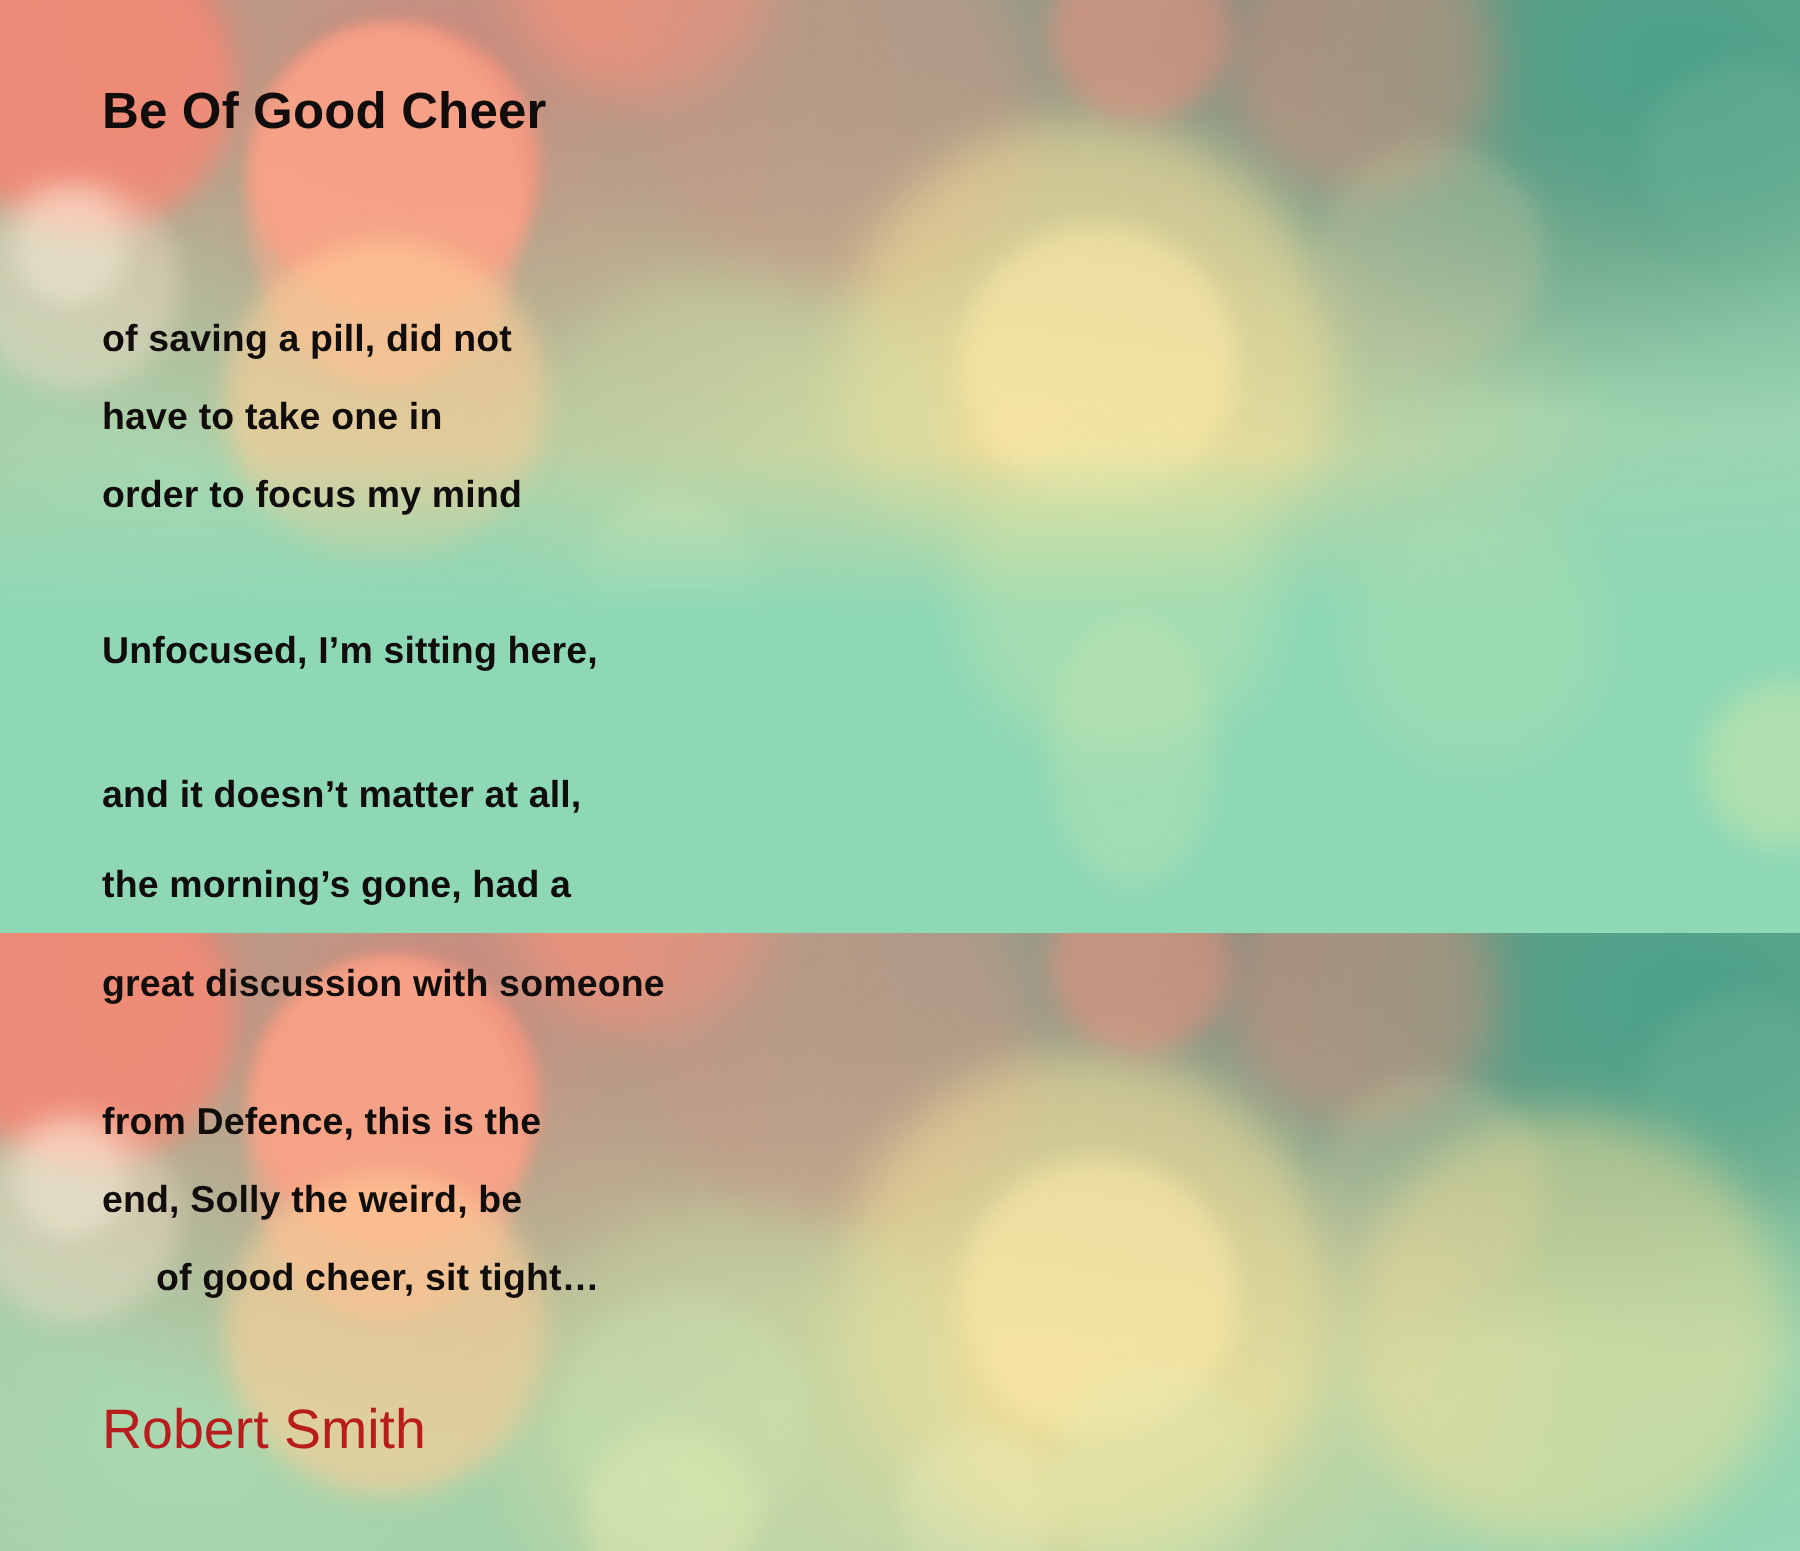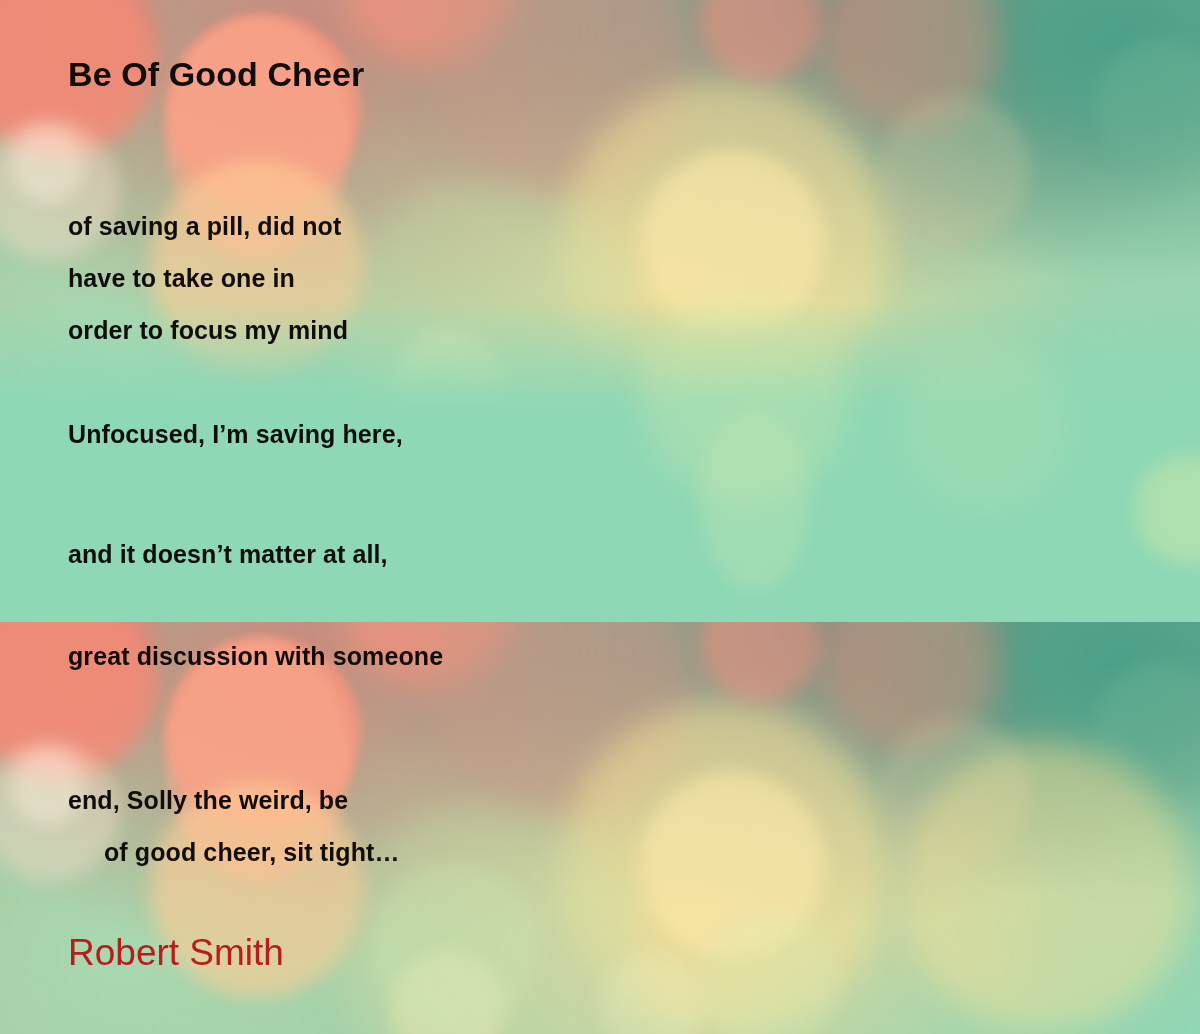--- a/index.html
+++ b/index.html
@@ -161,23 +161,25 @@
   </div>
 
   <div id="text-layer">
 
     <div id="poem-title">Be Of Good Cheer</div>
 
     <div class="poem-line" style="top:212px;">of saving a pill, did not</div>
     <div class="poem-line" style="top:264px;">have to take one in</div>
     <div class="poem-line" style="top:316px;">order to focus my mind</div>
 
-    <div class="poem-line" style="top:420px;">Unfocused, I’m saving here,</div>
-    <div class="poem-line" style="top:540px;">and it doesn’t matter at all,</div>
+    <div class="poem-line" style="top:420px;">Unfocused, I’m sitting here,</div>
+    <div class="poem-line" style="top:516px;">and it doesn’t matter at all,</div>
+    <div class="poem-line" style="top:576px;">the morning’s gone, had a</div>
 
     <div class="poem-line" style="top:642px;">great discussion with someone</div>
+    <div class="poem-line" style="top:734px;">from Defence, this is the</div>
     <div class="poem-line" style="top:786px;">end, Solly the weird, be</div>
     <div class="poem-line" style="top:838px;margin-left:36px;">of good cheer, sit tight…</div>
 
     <div id="poem-author">Robert Smith</div>
 
   </div>
 </div>
 
 </body></html>

